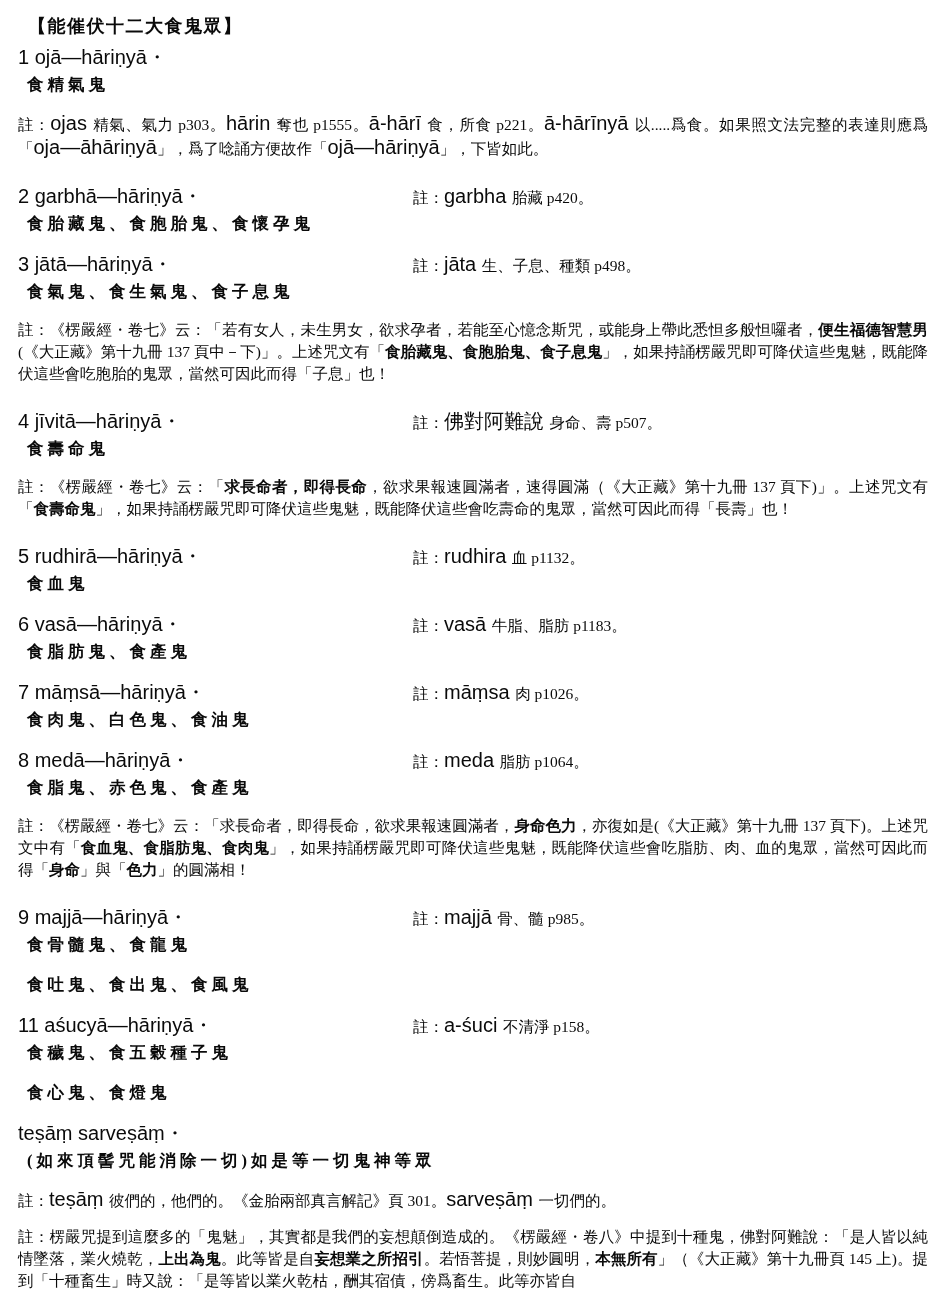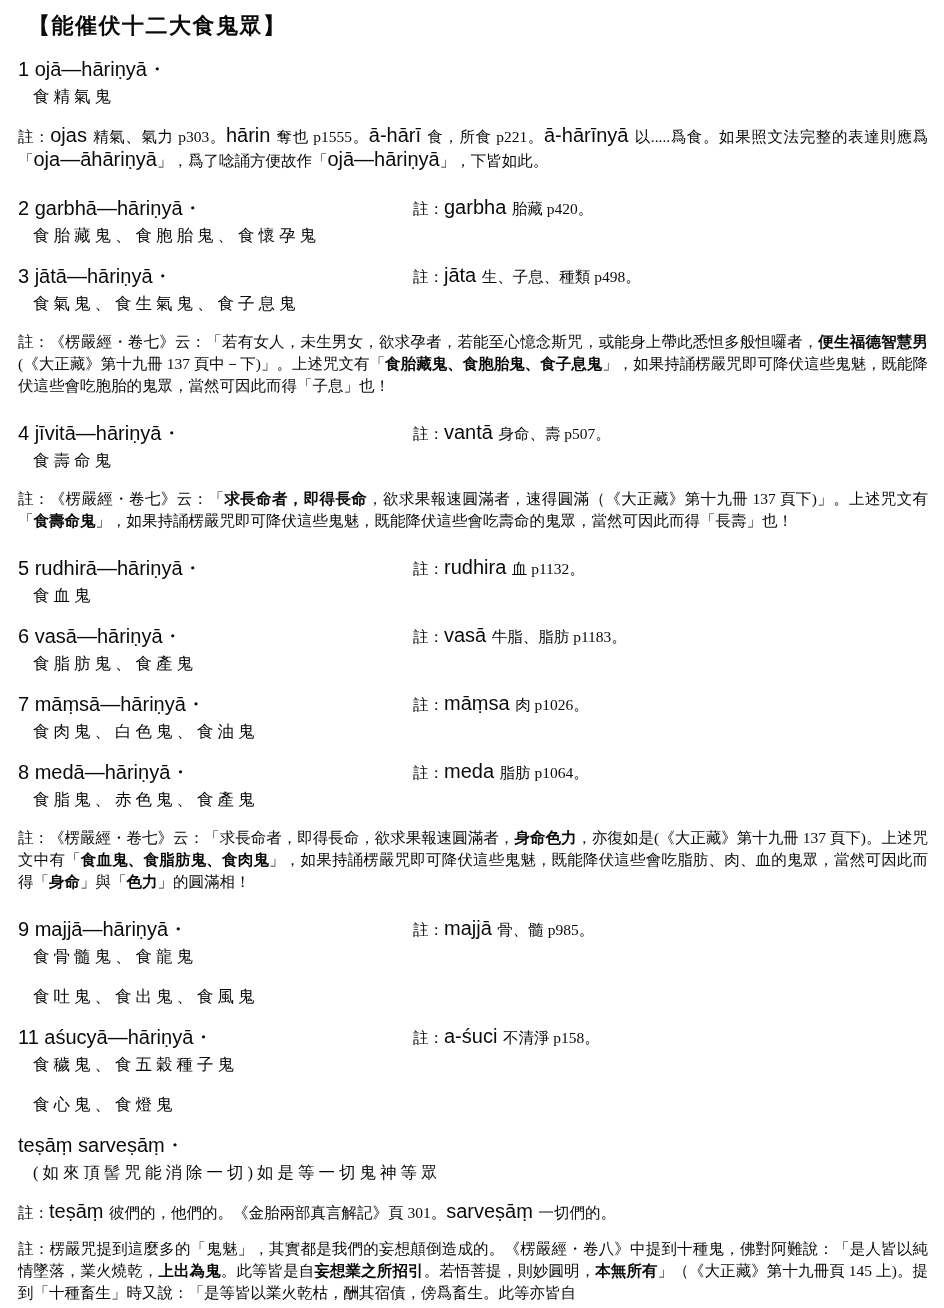--- a/index.html
+++ b/index.html
@@ -10,50 +10,50 @@
   }
   body {
     width: 944px;
     min-height: 1308px;
     box-sizing: border-box;
     padding: 10px 16px 10px 18px;
     font-family: "Liberation Serif", serif;
     -webkit-font-smoothing: antialiased;
   }
   .doc-title {
-    font-size: 22px;
+    font-size: 18px;
     font-weight: bold;
     letter-spacing: 1.5px;
-    margin: 2px 0 16px 10px;
+    margin: 2px 0 4px 10px;
     line-height: 28px;
   }
   .entry { margin: 0 0 15px 0; }
   .head {
     display: flex;
-    align-items: center;
+    align-items: flex-end;
     line-height: 26px;
     margin-bottom: 2px;
   }
   .word {
     font-family: "Liberation Sans", sans-serif;
     font-size: 20px;
     flex: 0 0 395px;
     white-space: nowrap;
   }
   .inote {
     font-size: 15.5px;
     line-height: 22px;
     white-space: nowrap;
   }
   .ghosts {
     font-size: 16.5px;
-    font-weight: normal;
+    font-weight: bold;
     letter-spacing: 4px;
     line-height: 25px;
-    margin-left: 15px;
+    margin-left: 9px;
   }
   .para {
     font-size: 15.5px;
     line-height: 22px;
     text-align: justify;
     margin: 7px 0 23px 0;
   }
   .la {
     font-family: "Liberation Sans", sans-serif;
     font-size: 20px;
@@ -84,21 +84,21 @@
       <div class="head">
         <span class="word">3 jātā—hāriṇyā・</span>
         <span class="inote"><span>註：</span><span class="la">jāta </span><span>生、子息、種類 p498。</span></span>
       </div>
       <div class="ghosts">食氣鬼、食生氣鬼、食子息鬼</div>
     </div>
     <div class="para"><span>註：《楞嚴經・卷七》云：「若有女人，未生男女，欲求孕者，若能至心憶念斯咒，或能身上帶此悉怛多般怛囉者，</span><span class="b">便生福德智慧男</span><span>(《大正藏》第十九冊 137 頁中－下)」。上述咒文有「</span><span class="b">食胎藏鬼、食胞胎鬼、食子息鬼</span><span>」，如果持誦楞嚴咒即可降伏這些鬼魅，既能降伏這些會吃胞胎的鬼眾，當然可因此而得「子息」也！</span></div>
     <div class="entry">
       <div class="head">
         <span class="word">4 jīvitā—hāriṇyā・</span>
-        <span class="inote"><span>註：</span><span class="la">vantā </span><span>身命、壽 p507。</span></span>
+        <span class="inote"><span>註：</span><span class="la">佛對阿難說 </span><span>身命、壽 p507。</span></span>
       </div>
       <div class="ghosts">食壽命鬼</div>
     </div>
     <div class="para"><span>註：《楞嚴經・卷七》云：「</span><span class="b">求長命者，即得長命</span><span>，欲求果報速圓滿者，速得圓滿（《大正藏》第十九冊 137 頁下)」。上述咒文有「</span><span class="b">食壽命鬼</span><span>」，如果持誦楞嚴咒即可降伏這些鬼魅，既能降伏這些會吃壽命的鬼眾，當然可因此而得「長壽」也！</span></div>
     <div class="entry">
       <div class="head">
         <span class="word">5 rudhirā—hāriṇyā・</span>
         <span class="inote"><span>註：</span><span class="la">rudhira </span><span>血 p1132。</span></span>
       </div>
       <div class="ghosts">食血鬼</div>

